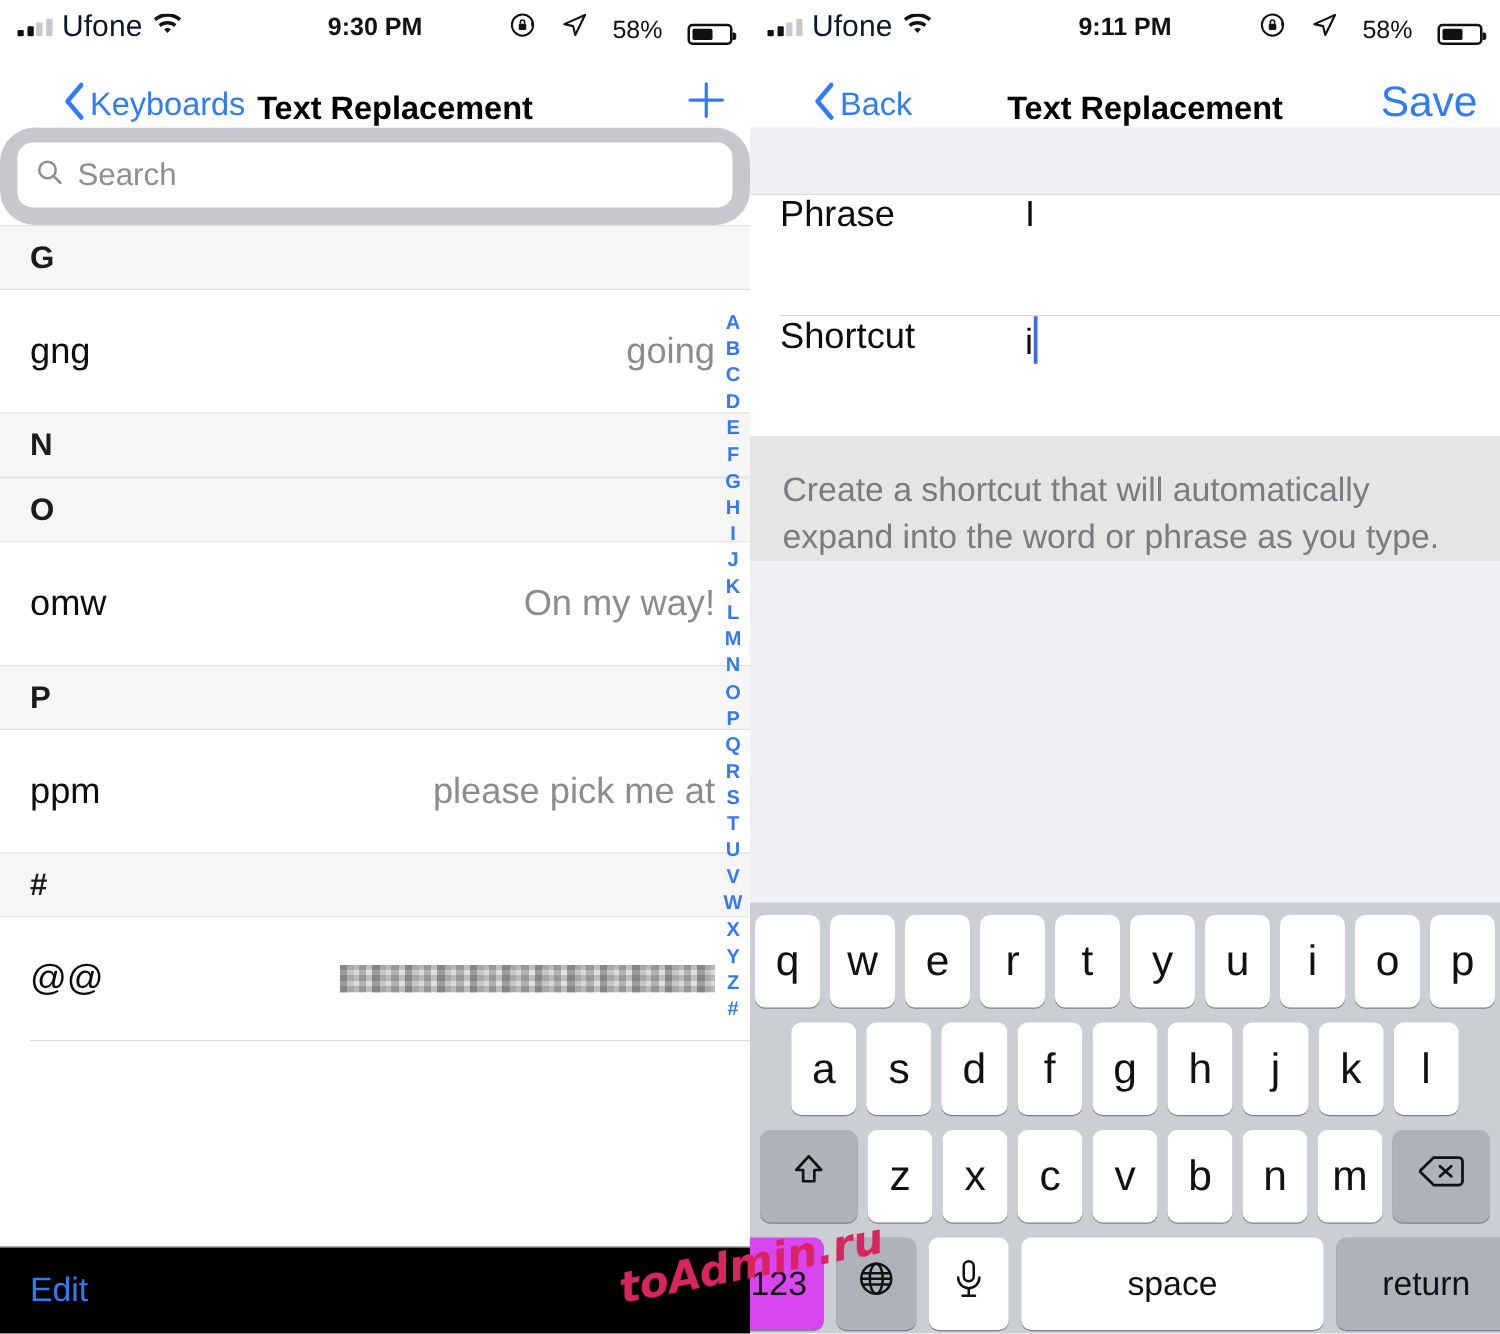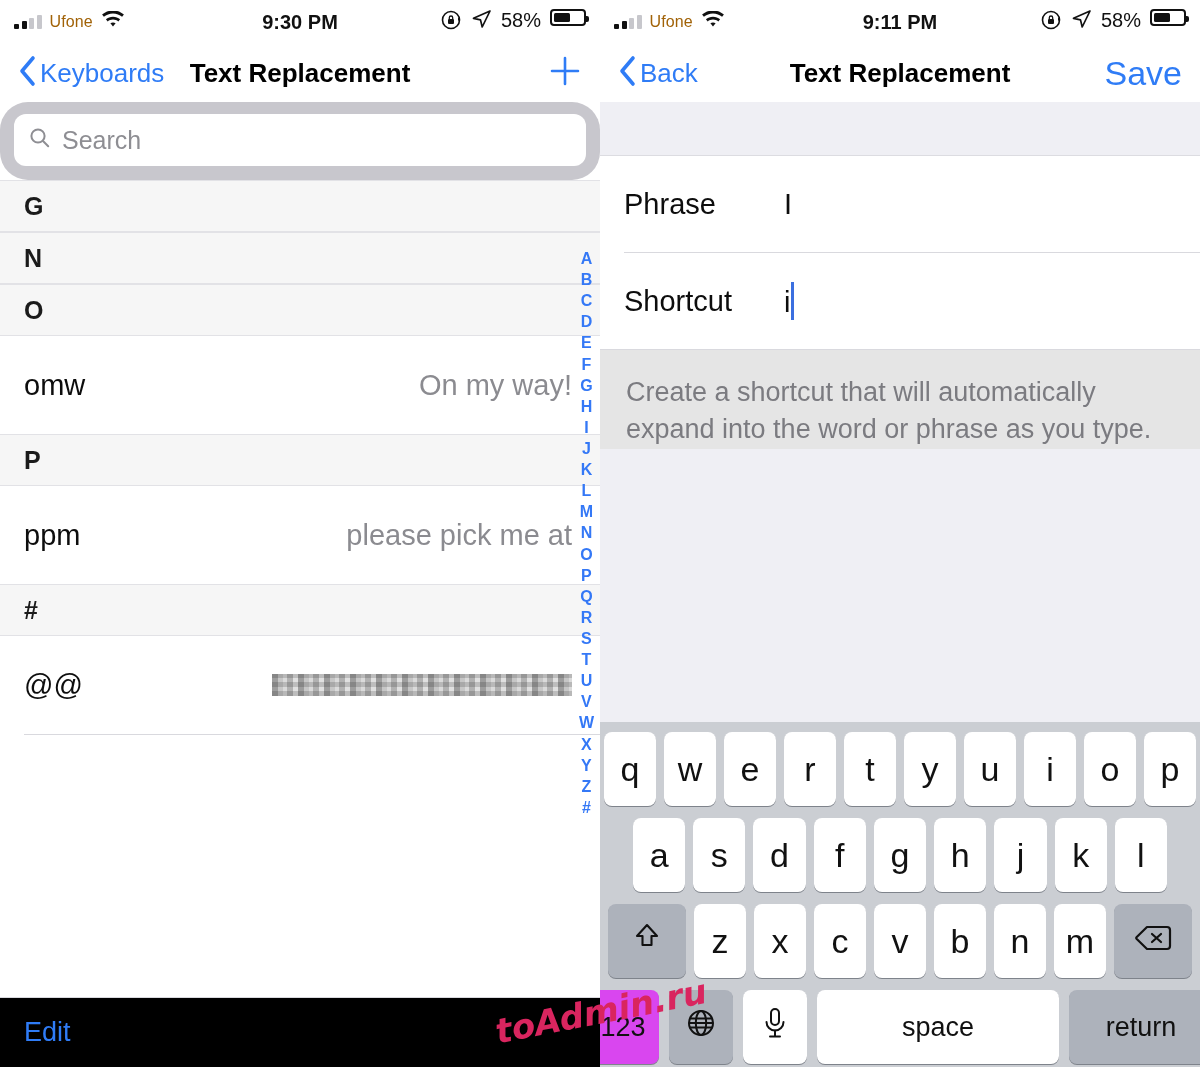--- a/index.html
+++ b/index.html
@@ -19,44 +19,44 @@
     padding:0 14px; position:relative; background:#fff;
   }
   .sb-left { display:flex; align-items:center; gap:8px; }
   .bars { display:flex; align-items:flex-end; gap:2.5px; height:14px; }
   .bars i { width:5px; border-radius:1px; background:#c7c7cc; display:block; }
   .bars i.on { background:#111; }
   .bars i:nth-child(1){ height:5px; }
   .bars i:nth-child(2){ height:8px; }
   .bars i:nth-child(3){ height:11px; }
   .bars i:nth-child(4){ height:14px; }
-  .carrier { font-size:16px; color:#a16207; letter-spacing:.1px; }
+  .carrier { font-size:24px; color:#0f172a; letter-spacing:.1px; }
   .wifi { display:inline-block; }
   .sb-center {
     position:absolute; left:0; right:0; text-align:center;
     font-size:20px; font-weight:bold; color:#111; pointer-events:none;
   }
   .sb-right {
-    margin-left:auto; display:flex; align-items:flex-start; gap:9px;
+    margin-left:auto; display:flex; align-items:flex-end; gap:20px;
   }
   .batt-pct { font-size:20px; color:#111; }
   .batt {
     width:36px; height:17px; border:2px solid #111; border-radius:4px;
     position:relative; display:flex; align-items:center; padding:2px;
   }
   .batt::after {
     content:""; position:absolute; right:-5px; top:5px;
     width:3px; height:6px; background:#111; border-radius:0 2px 2px 0;
   }
   .batt-fill { height:100%; background:#111; border-radius:1.5px; width:58%; }
 
   
   .navbar {
-    height:58px; display:flex; align-items:center; position:relative;
-    padding:0 18px; background:#fff;
+    height:58px; display:flex; align-items:flex-end; position:relative;
+    padding:0 18px; background:#fff;margin-left:32px;
   }
   .nav-back { display:flex; align-items:center; gap:4px; cursor:pointer; }
   .chev { display:block; }
   .nav-back-label { font-size:26px; color:#2f7cf6; }
   .nav-title {
     position:absolute; left:0; right:0; text-align:center;
     font-size:26px; font-weight:bold; color:#000; pointer-events:none;
   }
   .nav-right { margin-left:auto; display:flex; align-items:center; cursor:pointer; }
   .nav-save { font-size:34px; color:#2f7cf6; }
@@ -106,22 +106,23 @@
   .footer {
     position:absolute; left:0; bottom:0; width:600px; height:70px;
     background:#000000; border-top:1px solid #d9d9de;
     display:flex; align-items:center; padding-left:24px;
   }
   .edit-link { font-size:27px; color:#2f7cf6; cursor:pointer; }
 
   
   .form-gap { height:54px; background:#efeff4; border-bottom:1px solid #dcdce1; }
   .form-row {
-    height:96px; background:#fff; display:flex; align-items:center;
+    height:96px; background:#fff; display:flex; align-items:flex-start;
     padding-left:24px;
+    gap:36px;
   }
   .form-label { font-size:29px; color:#0d0d0d; width:160px; }
   .form-value { font-size:29px; color:#0d0d0d; position:relative; }
   .caret {
     display:inline-block; width:3px; height:38px; background:#3b6fe0;
     vertical-align:-8px; margin-left:1px;
   }
   .form-sep { height:1px; background:#d9d9de; margin-left:24px; }
   .form-bottom-rule { height:1px; background:#d9d9de; }
   .desc {
@@ -236,20 +237,24 @@
               <path d="M15 15l5.2 5.2" stroke="#8e8e93" stroke-width="2" stroke-linecap="round"></path>
             </svg>
         </span>
         <span class="search-ph">Search</span>
       </div>
     </div>
 
     <div class="table">
 
       <div class="sec-head">G</div>
+      <div class="row">
+        <span class="row-key">gng</span>
+        <span class="row-val">going</span>
+      </div>
 
       <div class="sec-head">N</div>
 
       <div class="sec-head">O</div>
       <div class="row">
         <span class="row-key">omw</span>
         <span class="row-val">On my way!</span>
       </div>
 
       <div class="sec-head">P</div>

